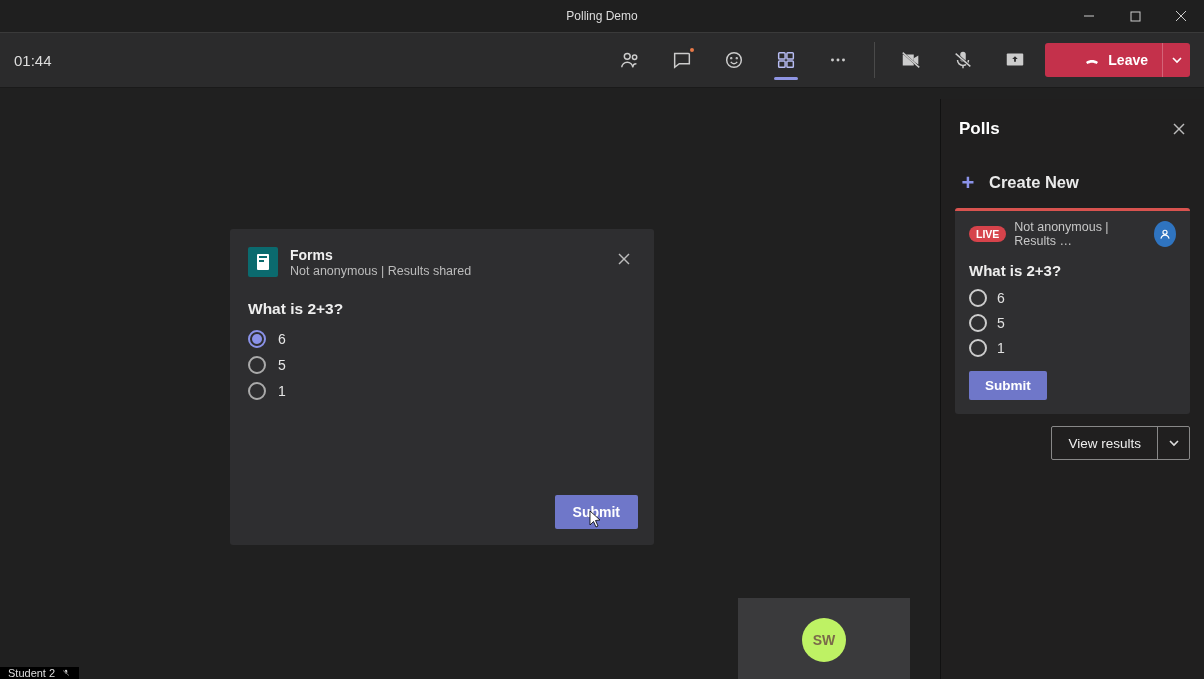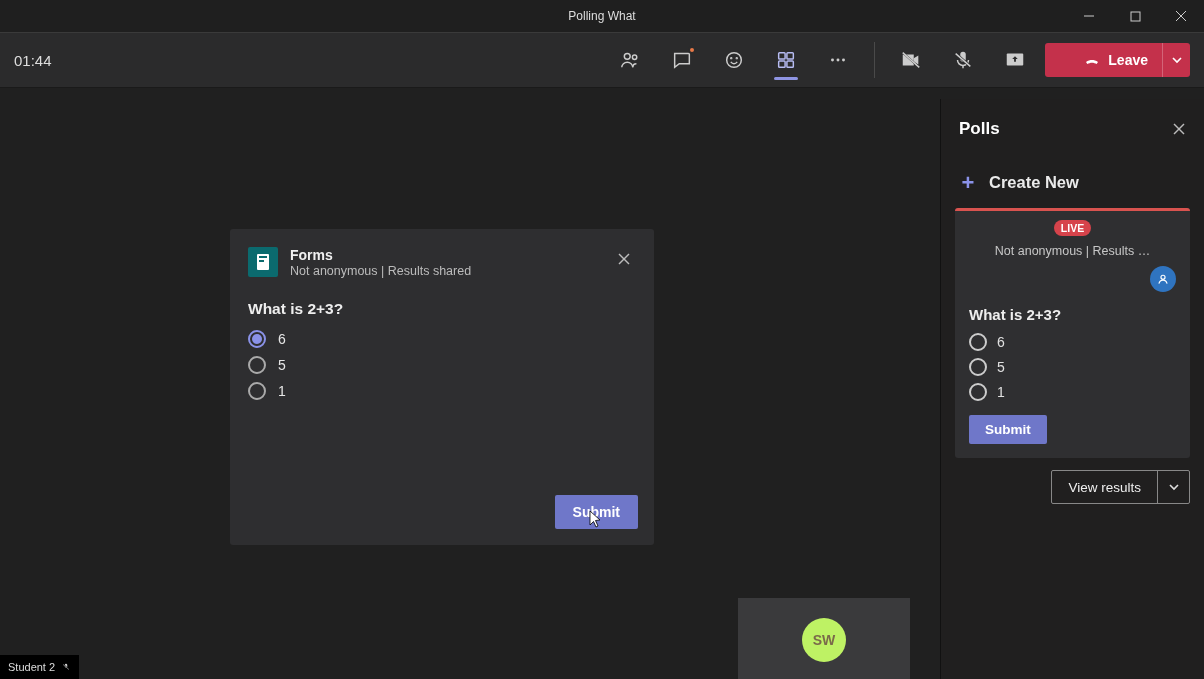--- a/index.html
+++ b/index.html
@@ -80,21 +80,21 @@
     display:flex; align-items:center; justify-content:center;
   }
   .avatar {
     width: 44px; height:44px; border-radius:50%;
     background:#bef264; color:#7a6a4a;
     display:flex;align-items:center;justify-content:center;
     font-size:14px; font-weight:600;
   }
   .name-chip{
     position:absolute; left:0; bottom:0;
-    background:#000; padding:6px 8px; font-size:11px; color:#ddd;
+    background:#000; padding:0 8px; font-size:11px; color:#ddd;
     display:flex; align-items:center; gap:6px;
   }
   .name-chip svg{width:10px;height:10px;}
 
   
   .poll-dialog {
     position: absolute;
     left: 230px; top: 141px;
     width: 424px; height: 316px;
     background: #2e2e30;
@@ -133,21 +133,21 @@
   .pp-close{color:#bbb;}
   .pp-body{padding:8px 14px 0 14px;}
   .create-row{display:flex;align-items:center;gap:12px;font-size:16.5px;color:#eaeaea;padding:12px 4px 16px 4px; font-weight:600;}
   .plus{color:#8a92e8;font-size:22px;line-height:18px;width:18px;text-align:center;}
   .poll-card{
     background:#2f2f31; border-radius:3px;
     padding: 12px 14px 14px 14px;
     position:relative;
   }
   .card-top-border{position:absolute;left:0;right:0;top:0;height:3px;background:#d9534f;border-radius:3px 3px 0 0;}
-  .card-head{display:flex;align-items:center;gap:8px;font-size:12.5px;color:#c7c7c7;flex-direction:column;}
+  .card-head{display:flex;align-items:center;gap:8px;font-size:12.5px;color:#c7c7c7;}
   .live-badge{background:#d6434b;color:#fff;font-size:10.5px;font-weight:700;padding:2px 7px;border-radius:10px;}
   .owner-avatar{width:26px;height:26px;border-radius:50%;background:#2f74c0;display:flex;align-items:center;justify-content:center;margin-left:auto;}
   .owner-avatar svg{width:14px;height:14px;}
   .card-question{font-size:15px;font-weight:600;margin-top:14px;color:#eee;}
   .card-options{margin-top:10px;display:flex;flex-direction:column;gap:7px;}
   .card-opt{display:flex;align-items:center;gap:10px;font-size:14px;color:#e0e0e0;}
   .card-radio{width:18px;height:18px;border:2px solid #ccc;border-radius:50%;}
   .card-submit{margin-top:14px;background:#6f77c9;color:#fff;border:none;padding:7px 16px;border-radius:2px;font-size:13.5px;font-weight:600;}
   .view-results-row{margin-top:12px;display:flex;justify-content:flex-end;}
   .view-results{
@@ -155,21 +155,21 @@
   }
   .vr-label{padding:0 16px;display:flex;align-items:center;font-size:13.5px;color:#eee;font-weight:400;}
   .vr-drop{width:32px;border-left:1px solid #888;display:flex;align-items:center;justify-content:center;}
 
   svg { display:block; }
 </style>
 </head>
 <body>
 
 <div class="titlebar">
-  <span>Polling What</span>
+  <span>Polling Demo</span>
   <div class="win-controls">
     <div class="win-btn">
       <svg width="12" height="12">
           <line x1="1" y1="6" x2="11" y2="6" stroke-width="1"></line>
         </svg>
     </div>
     <div class="win-btn">
       <svg width="11" height="11">
           <rect x="1" y="1" width="9" height="9" stroke-width="1"></rect>
         </svg>

